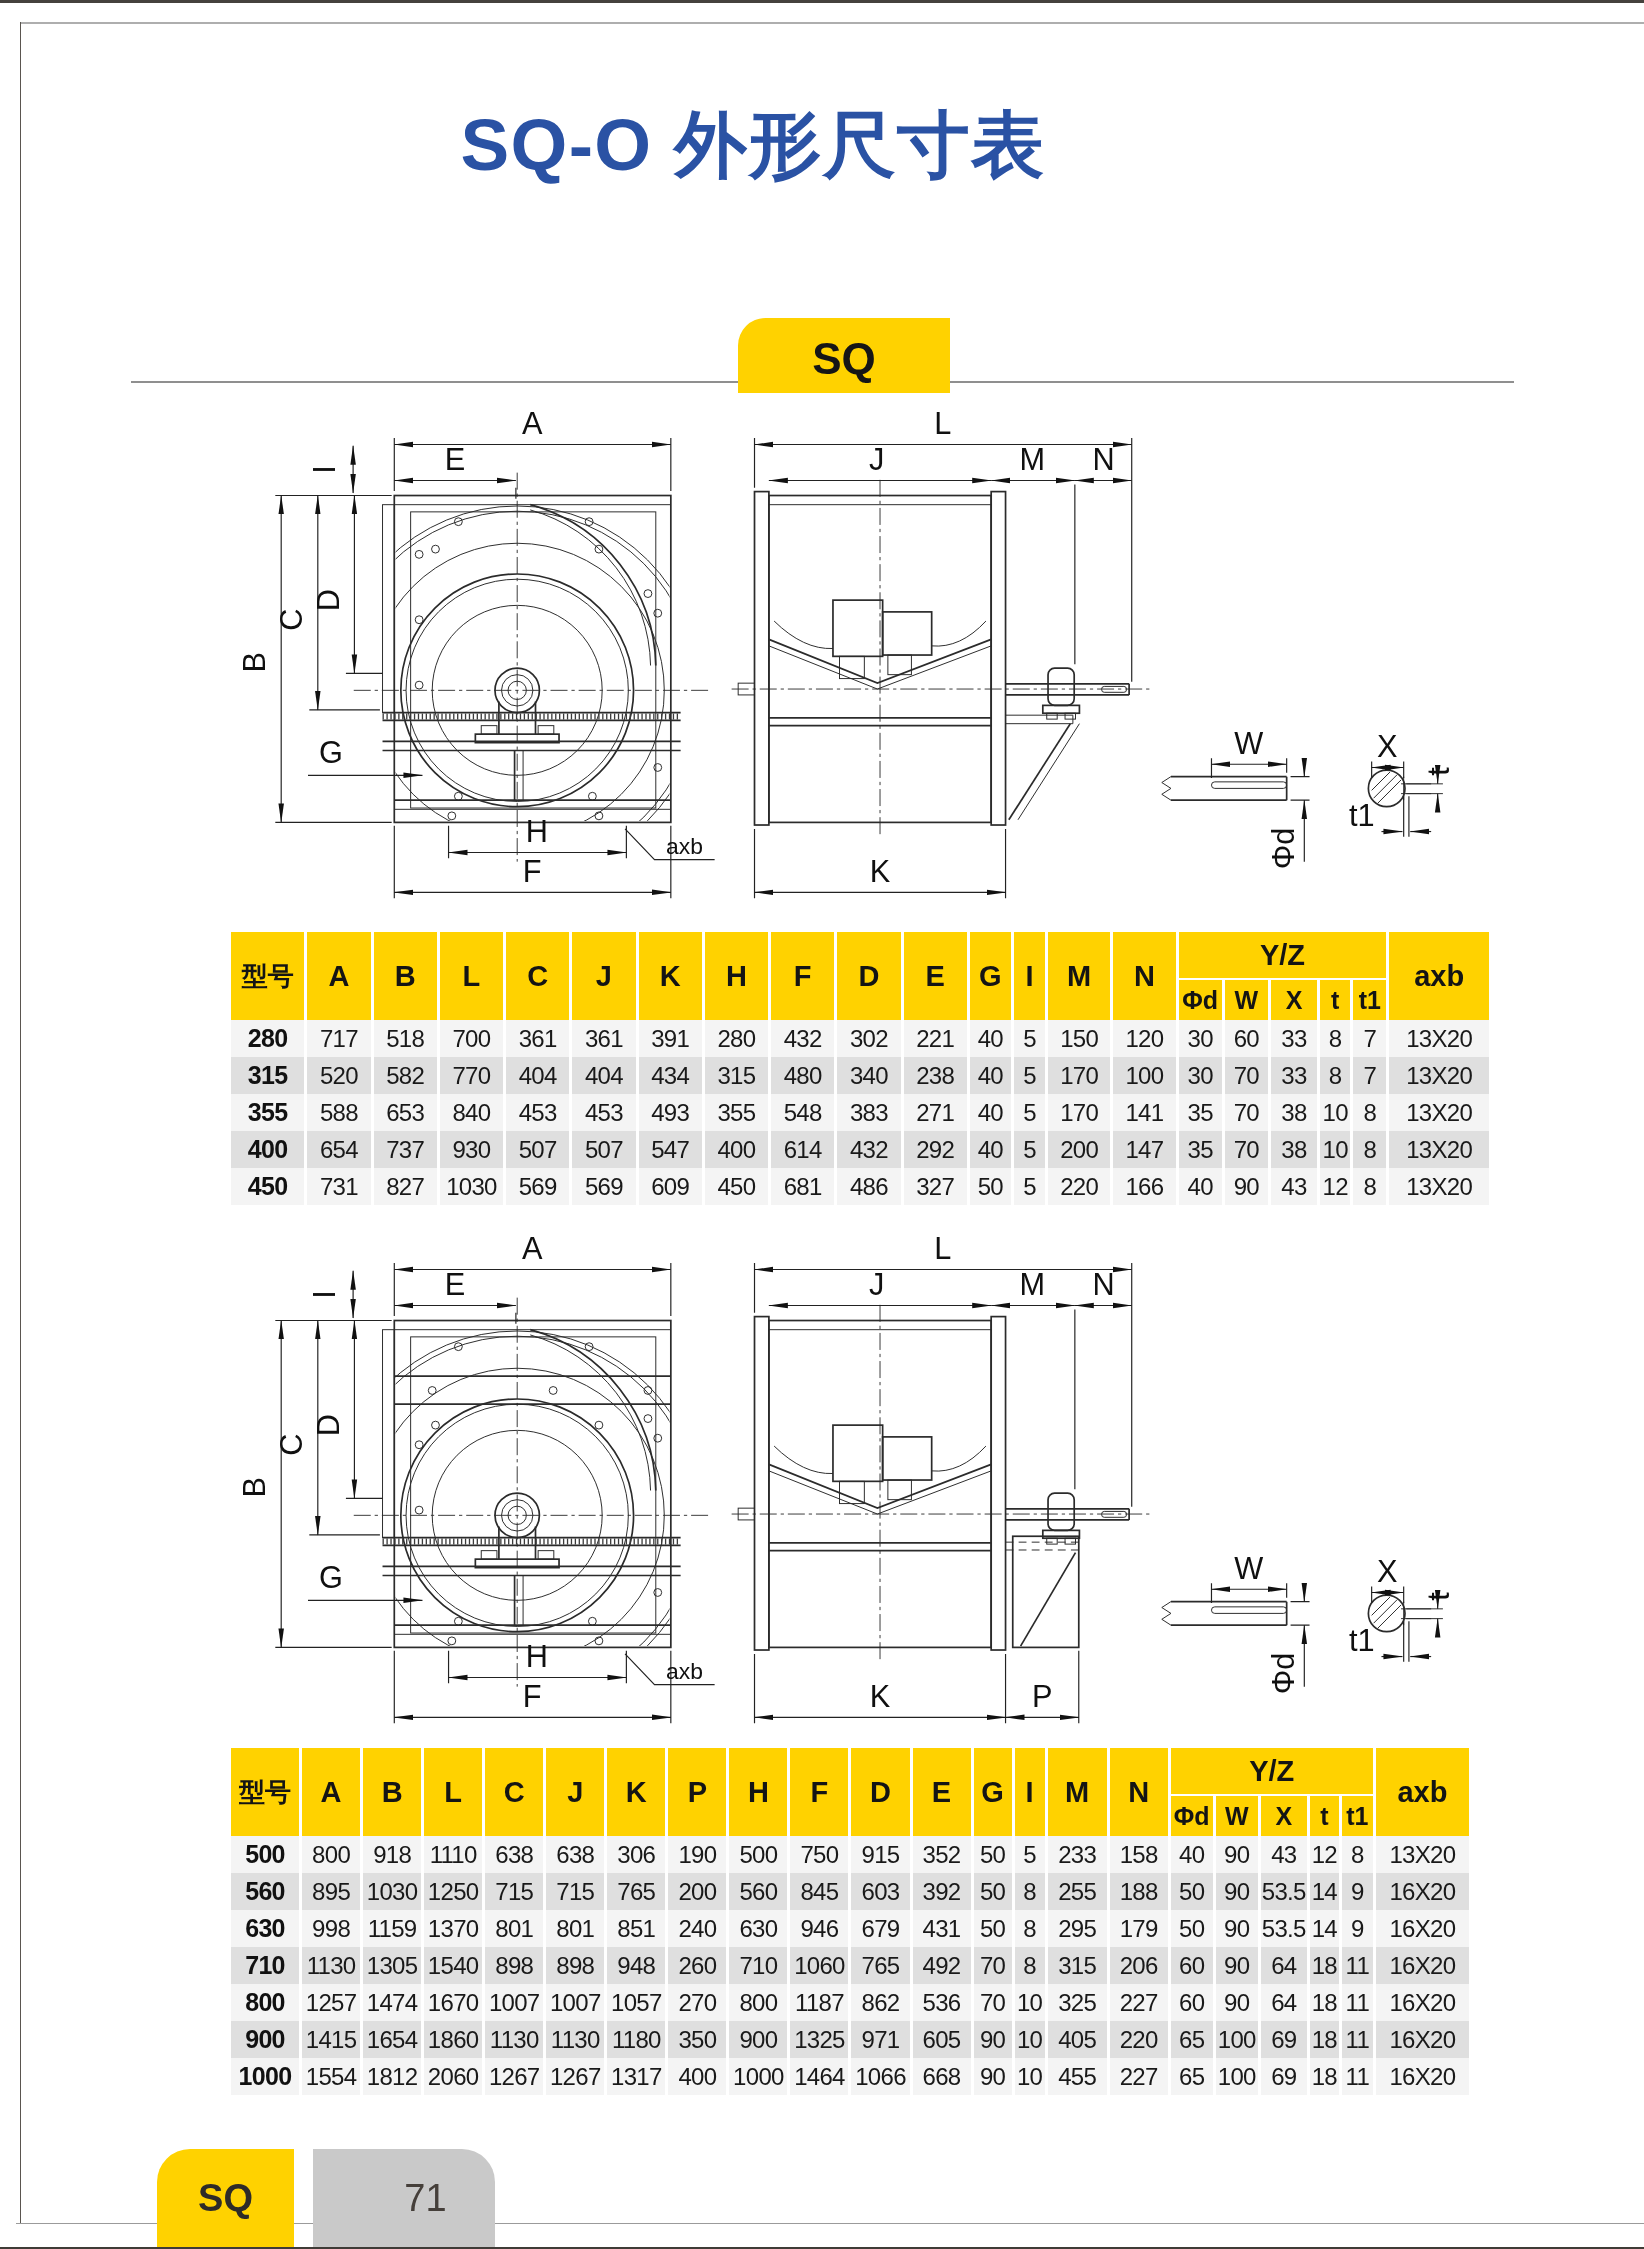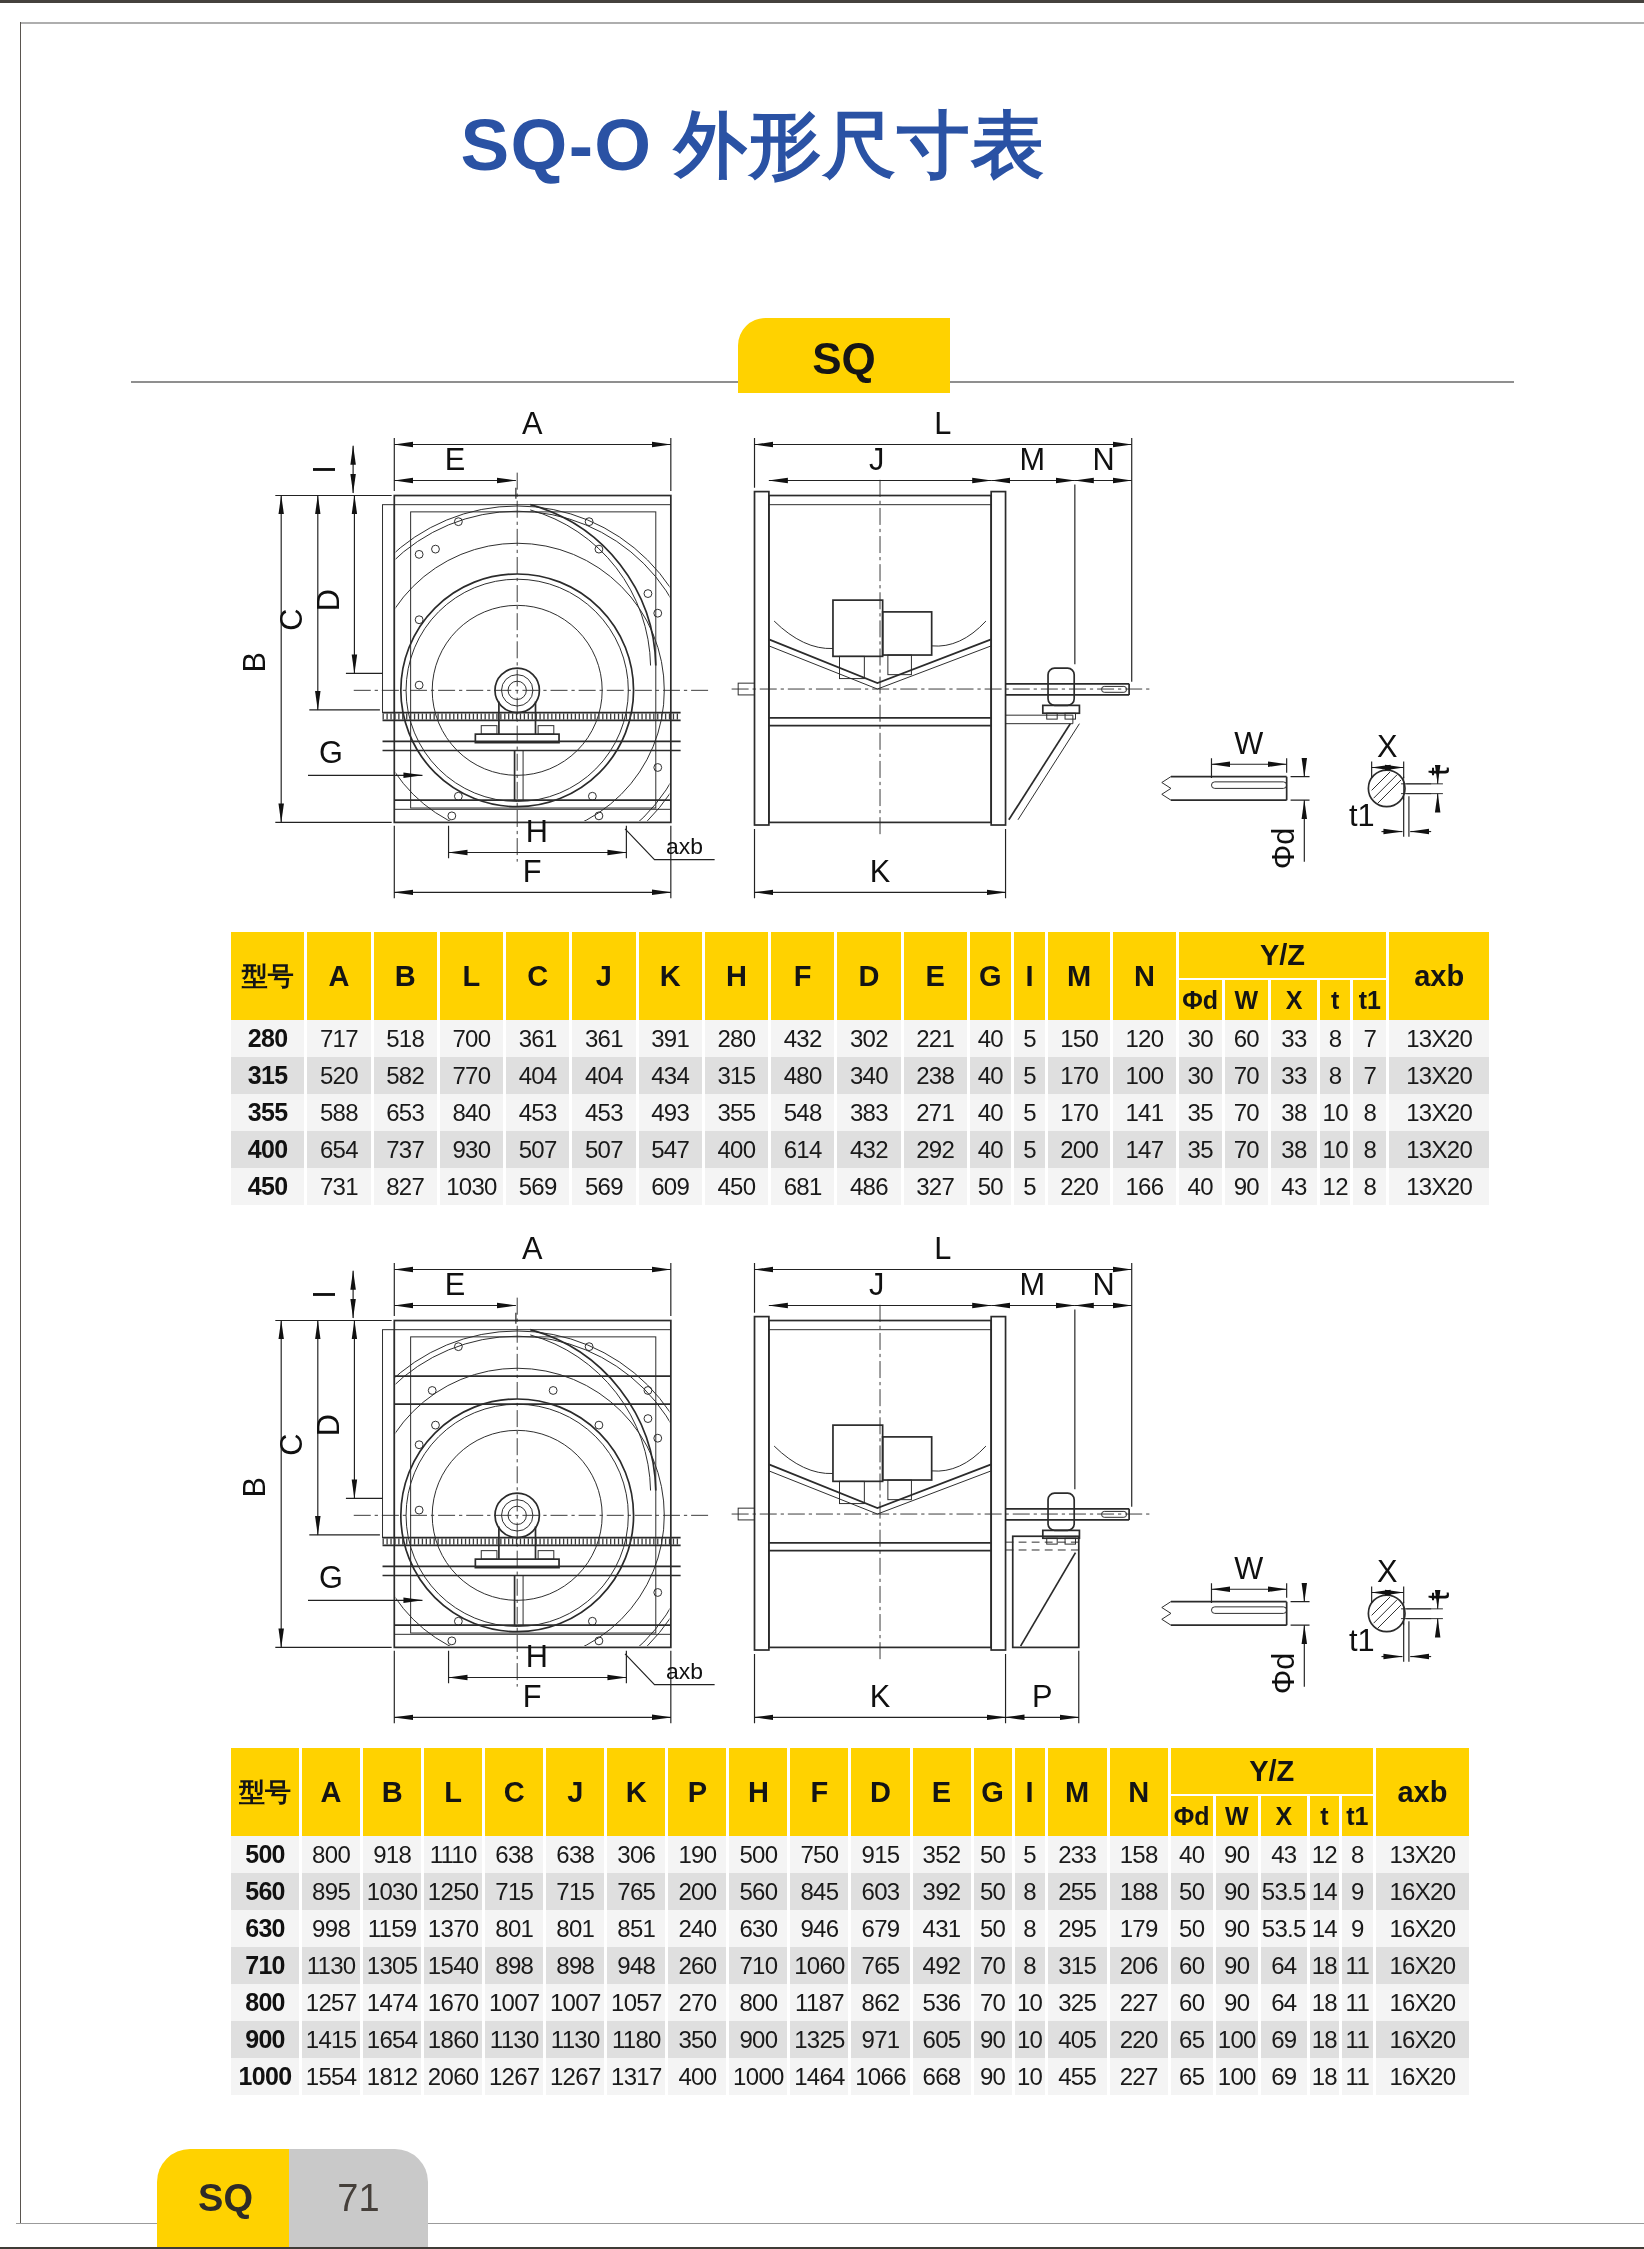--- a/index.html
+++ b/index.html
@@ -53,23 +53,23 @@
   table.dims tbody tr { height:37px; }
   table.dims tbody tr:nth-child(odd)  th, table.dims tbody tr:nth-child(odd)  td { background:#f4f4f4; }
   table.dims tbody tr:nth-child(even) th, table.dims tbody tr:nth-child(even) td { background:#dfdfdf; }
   table.dims tbody th { font-size:25px; font-weight:bold; color:#111; letter-spacing:-0.7px; }
   table.dims tbody td { font-size:24px; font-weight:normal; color:#191919; letter-spacing:-0.7px; }
 
   
   .tab-sq { left:157px; top:2149px; width:137px; height:101px; background:#ffd200;
             border-radius:33px 0 0 0; text-align:center; font-size:38px; font-weight:bold;
             color:#2e2b28; line-height:98px; }
-  .tab-pg { left:289px; top:2149px; width:139px; height:101px; background:#c9c9c9;
+  .tab-pg { left:313px; top:2149px; width:139px; height:101px; background:#c9c9c9;
             border-radius:0 33px 0 0; text-align:center; font-size:38px; font-weight:normal;
-            color:#453f3a; line-height:98px; }
+            color:#453f3a; line-height:98px;padding-left:43px; }
   .company { left:628px; top:2167px; width:720px; text-align:center; font-size:29px;
              font-weight:bold; color:#8d8d8d; letter-spacing:0.7px; }
 </style>
 </head>
 <body>
 
 <div class="page">
 
   <div class="abs edge-top"></div>
   <div class="abs inner-top"></div>

